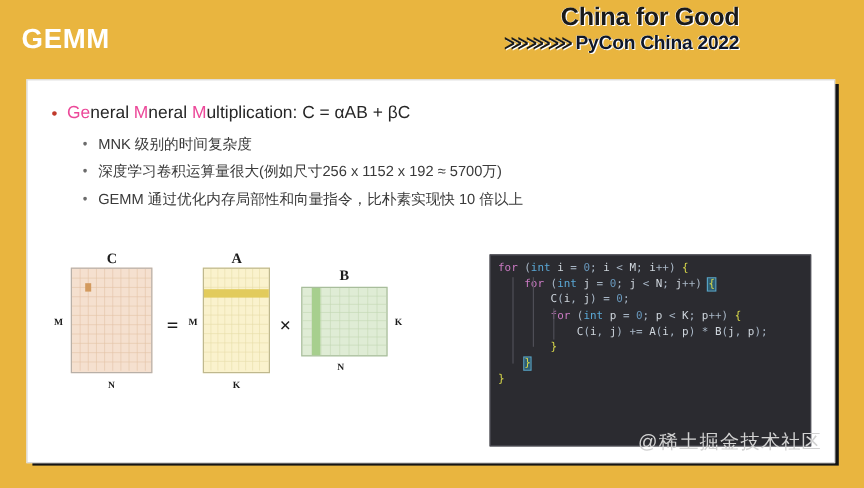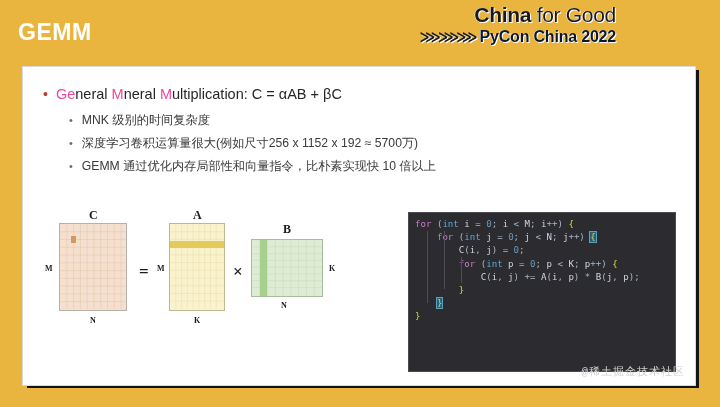--- a/index.html
+++ b/index.html
@@ -51,21 +51,21 @@
   .logo-line1 {
     font-size: 21px;
     font-weight: bold;
     color: #1a1a1a;
     letter-spacing: -0.3px;
     line-height: 1.08;
     white-space: nowrap;
     text-shadow: 1px 1px 0 #ffffff, -0.5px -0.5px 0 #ffffff;
   }
   .logo-line1 .light {
-    font-weight: normal;
+    font-weight: bold;
     margin-top: 44px;
   }
   .logo-line2-wrap {
     display: flex;
     align-items: center;
     justify-content: flex-end;
     gap: 5px;
     margin-top: 1px;
   }
   .chevrons {
@@ -255,25 +255,24 @@
     position: absolute;
     width: 1px;
     background: #4e4e56;
   }
 
   
   .watermark {
     position: absolute;
     right: 10px;
     bottom: 6px;
-    font-size: 11px;
+    font-size: 16px;
     color: #d2d2d2;
     letter-spacing: 1px;
     white-space: nowrap;
-    font-family: Liberation Mono, monospace;
   }
 </style>
 </head>
 <body>
 
 <div class="slide">
 
   <div class="slide-header">
     <div class="deck-title">GEMM</div>
 

